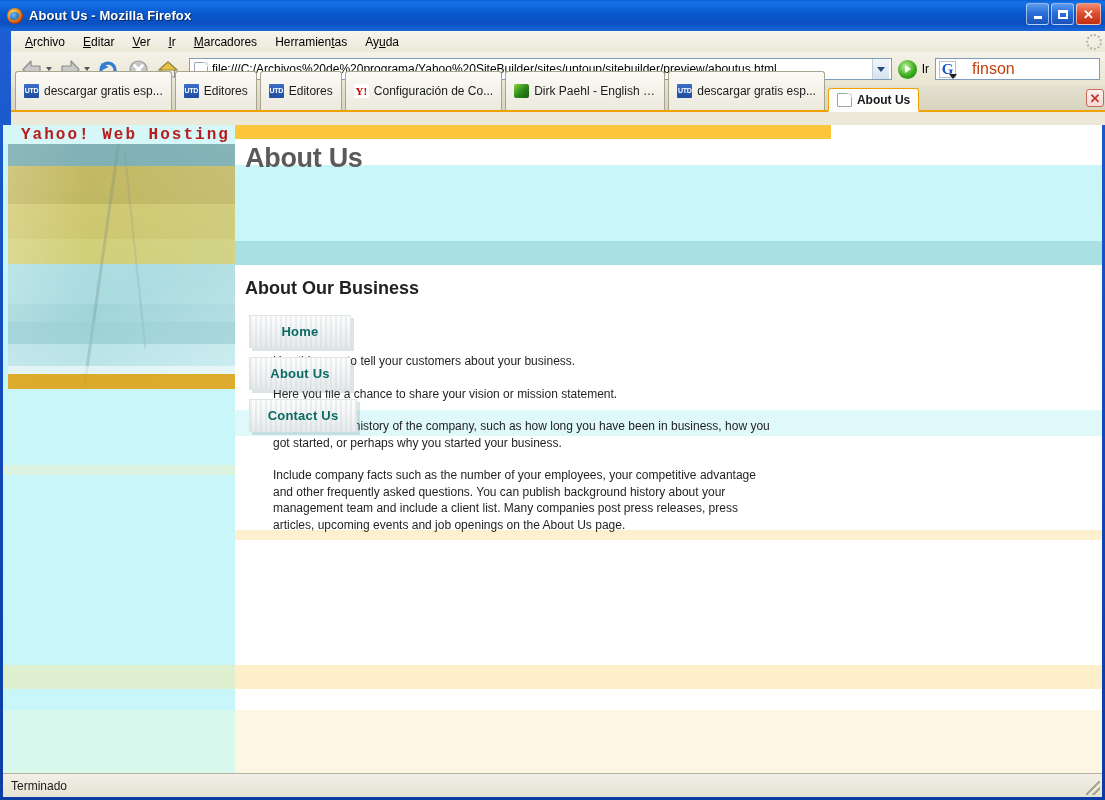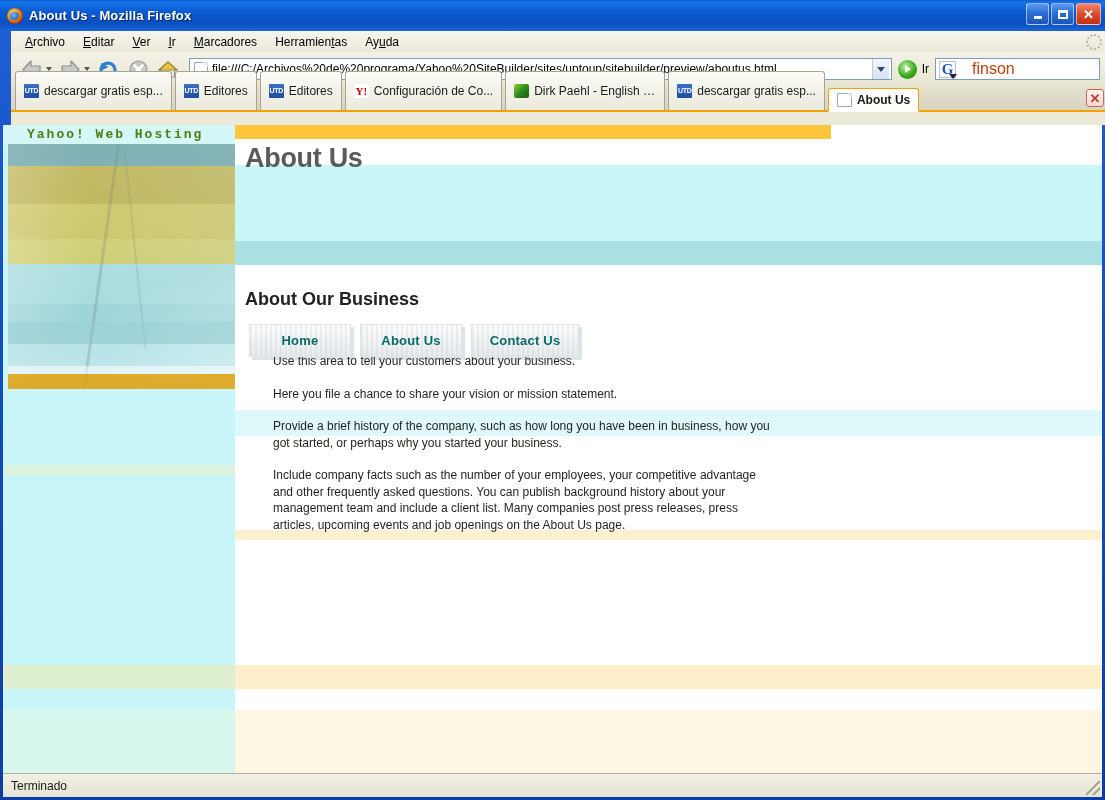--- a/index.html
+++ b/index.html
@@ -230,22 +230,22 @@
     position: absolute; left: 0; top: 0; width: 232px; height: 648px;
     background: #c9f7f9; z-index: 2;
   }
   .brandbar {
     position: absolute; left: 0; top: 0; width: 232px; height: 19px;
     background: #d6f7f8;
     display: flex; align-items: center;
   }
   .brandtext {
     font-family: "Liberation Mono", monospace;
-    font-size: 13px; font-weight: bold; color: #4d7c0f;
-    letter-spacing: 2px; padding-left: 24px; white-space: nowrap;
+    font-size: 16px; font-weight: bold; color: #b91c1c;
+    letter-spacing: 2px; padding-left: 18px; white-space: nowrap;
   }
   .photo {
     position: absolute; left: 5px; top: 19px; width: 227px; height: 245px;
     overflow: hidden;
     background:
       linear-gradient(180deg,
         rgba(110,165,168,.55) 0px, rgba(110,165,168,.55) 22px,
         rgba(196,160,20,.62) 22px, rgba(196,160,20,.62) 60px,
         rgba(222,186,30,.58) 60px, rgba(222,186,30,.58) 95px,
         rgba(232,200,40,.55) 95px, rgba(232,200,40,.55) 120px,
@@ -282,34 +282,34 @@
     position: absolute; left: 0; top: 0; width: 596px; height: 14px;
     background: #fbc63c;
   }
   .page-title {
     position: absolute; left: 10px; top: 18px;
     font-size: 27px; font-weight: bold; color: #5a5a5a;
     letter-spacing: -.3px;
     font-family: "Liberation Sans", sans-serif;
   }
   .subheading {
-    position: absolute; left: 10px; top: 164px;
+    position: absolute; left: 10px; top: 153px;
     font-size: 18px; font-weight: bold; color: #222;
     white-space: nowrap;
   }
   .bodytext {
     position: absolute; left: 38px; top: 228px; width: 500px;
     font-size: 12px; color: #1f1f1f; line-height: 1.38;
   }
   .bodytext p { margin-bottom: 16px; }
 
   
   .navbuttons {
-    position: absolute; left: 246px; top: 199px; z-index: 5;
-    display: flex; flex-direction: row; gap: 9px;
+    position: absolute; left: 246px; top: 190px; z-index: 5;
+    display: flex; flex-direction: column; gap: 9px;
   }
   .sitebtn {
     width: 102px; height: 33px;
     display: flex; align-items: center; justify-content: center;
     background:
       repeating-linear-gradient(90deg, rgba(190,200,205,.25) 0 2px, rgba(255,255,255,0) 2px 5px),
       linear-gradient(180deg,#fdfdfd 0%,#f2f4f5 48%,#e6eaec 100%);
     border: 1px solid #dfe4e6;
     box-shadow: 3px 3px 0 rgba(100,130,130,.22);
     font-size: 13px; font-weight: bold; color: #0a6b66;

